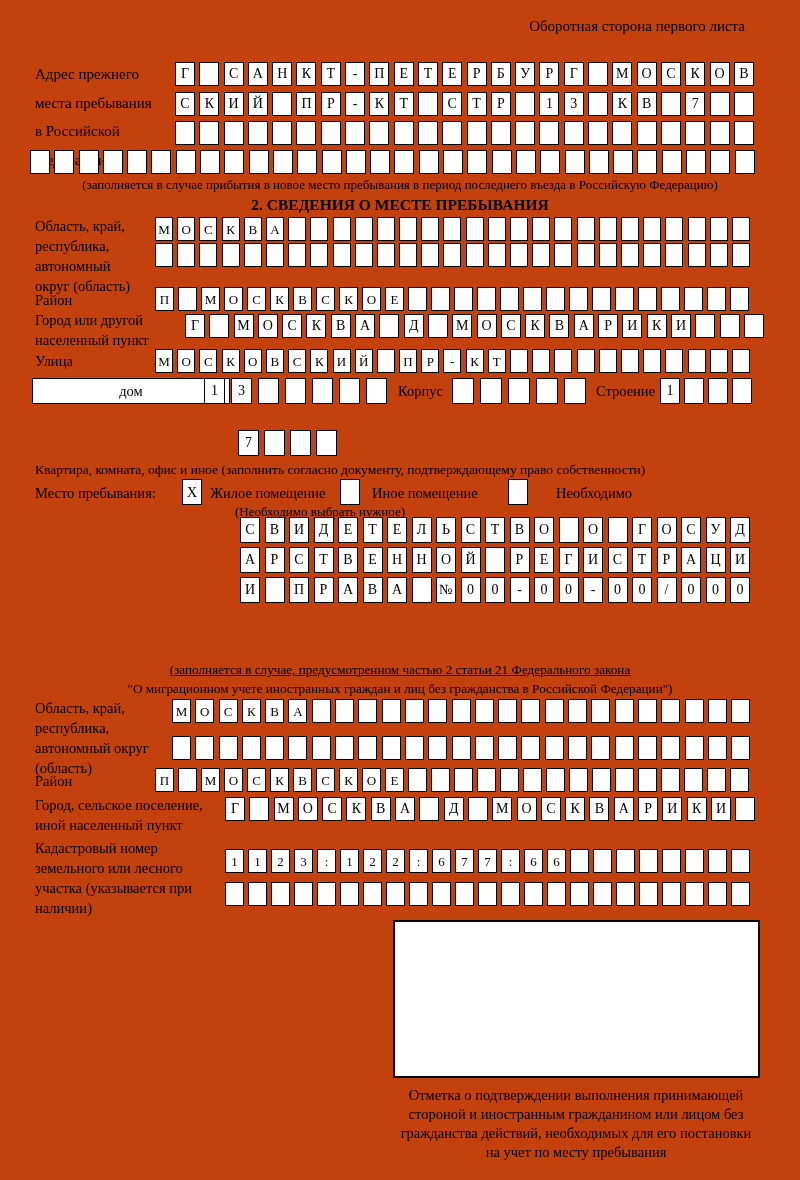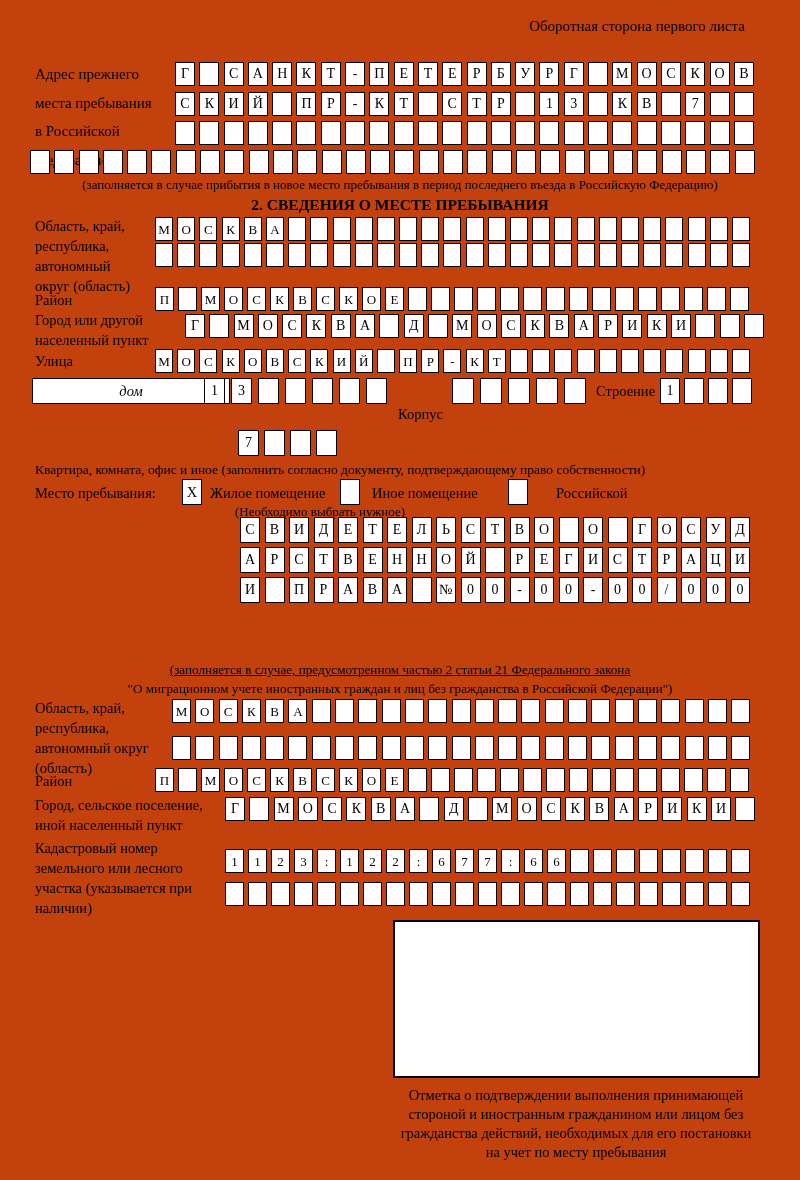--- a/index.html
+++ b/index.html
@@ -296,31 +296,31 @@
       <div class="cell"></div>
       <div class="cell"></div>
       <div class="cell"></div>
       <div class="cell"></div>
       <div class="cell"></div>
       <div class="cell"></div>
       <div class="cell"></div>
       <div class="cell"></div>
     </div>
 
-  <div class="abs big-box" style="left:32px;top:378px;width:198px;font-style:italic;">дом</div>
+  <div class="abs big-box" style="left:32px;top:378px;width:198px;">дом</div>
   <div class="abs cells rj tall" style="left:204px;top:378px;">
       <div class="cell">1</div>
       <div class="cell">3</div>
       <div class="cell"></div>
       <div class="cell"></div>
       <div class="cell"></div>
       <div class="cell"></div>
       <div class="cell"></div>
     </div>
-  <div class="abs lbl" style="left:398px;top:381px;margin-top:23px;">Корпус</div>
+  <div class="abs lbl" style="left:398px;top:381px;">Корпус</div>
   <div class="abs cells rk tall" style="left:452px;top:378px;">
       <div class="cell"></div>
       <div class="cell"></div>
       <div class="cell"></div>
       <div class="cell"></div>
       <div class="cell"></div>
     </div>
   <div class="abs lbl" style="left:596px;top:381px;">Строение</div>
   <div class="abs cells rl tall" style="left:660px;top:378px;">
       <div class="cell">1</div>
@@ -336,21 +336,21 @@
       <div class="cell"></div>
     </div>
   <div class="abs" style="left:35px;top:462px;font-size:13.5px;">Квартира, комната, офис и иное (заполнить согласно документу, подтверждающему право собственности)</div>
 
   <div class="abs lbl" style="left:35px;top:483px;">Место пребывания:</div>
   <div class="abs chk" style="left:182px;top:479px;">X</div>
   <div class="abs lbl" style="left:210px;top:483px;text-align:right;">Жилое помещение</div>
   <div class="abs chk" style="left:340px;top:479px;"></div>
   <div class="abs lbl" style="left:372px;top:483px;">Иное помещение</div>
   <div class="abs chk" style="left:508px;top:479px;"></div>
-  <div class="abs lbl" style="left:556px;top:483px;">Российской</div>
+  <div class="abs lbl" style="left:556px;top:483px;">Необходимо</div>
   <div class="abs" style="left:200px;top:504px;width:240px;text-align:center;font-size:13px;">(Необходимо выбрать нужное)</div>
 
   <div class="abs cells rf tall" style="left:240px;top:517px;">
       <div class="cell">С</div>
       <div class="cell">В</div>
       <div class="cell">И</div>
       <div class="cell">Д</div>
       <div class="cell">Е</div>
       <div class="cell">Т</div>
       <div class="cell">Е</div>

